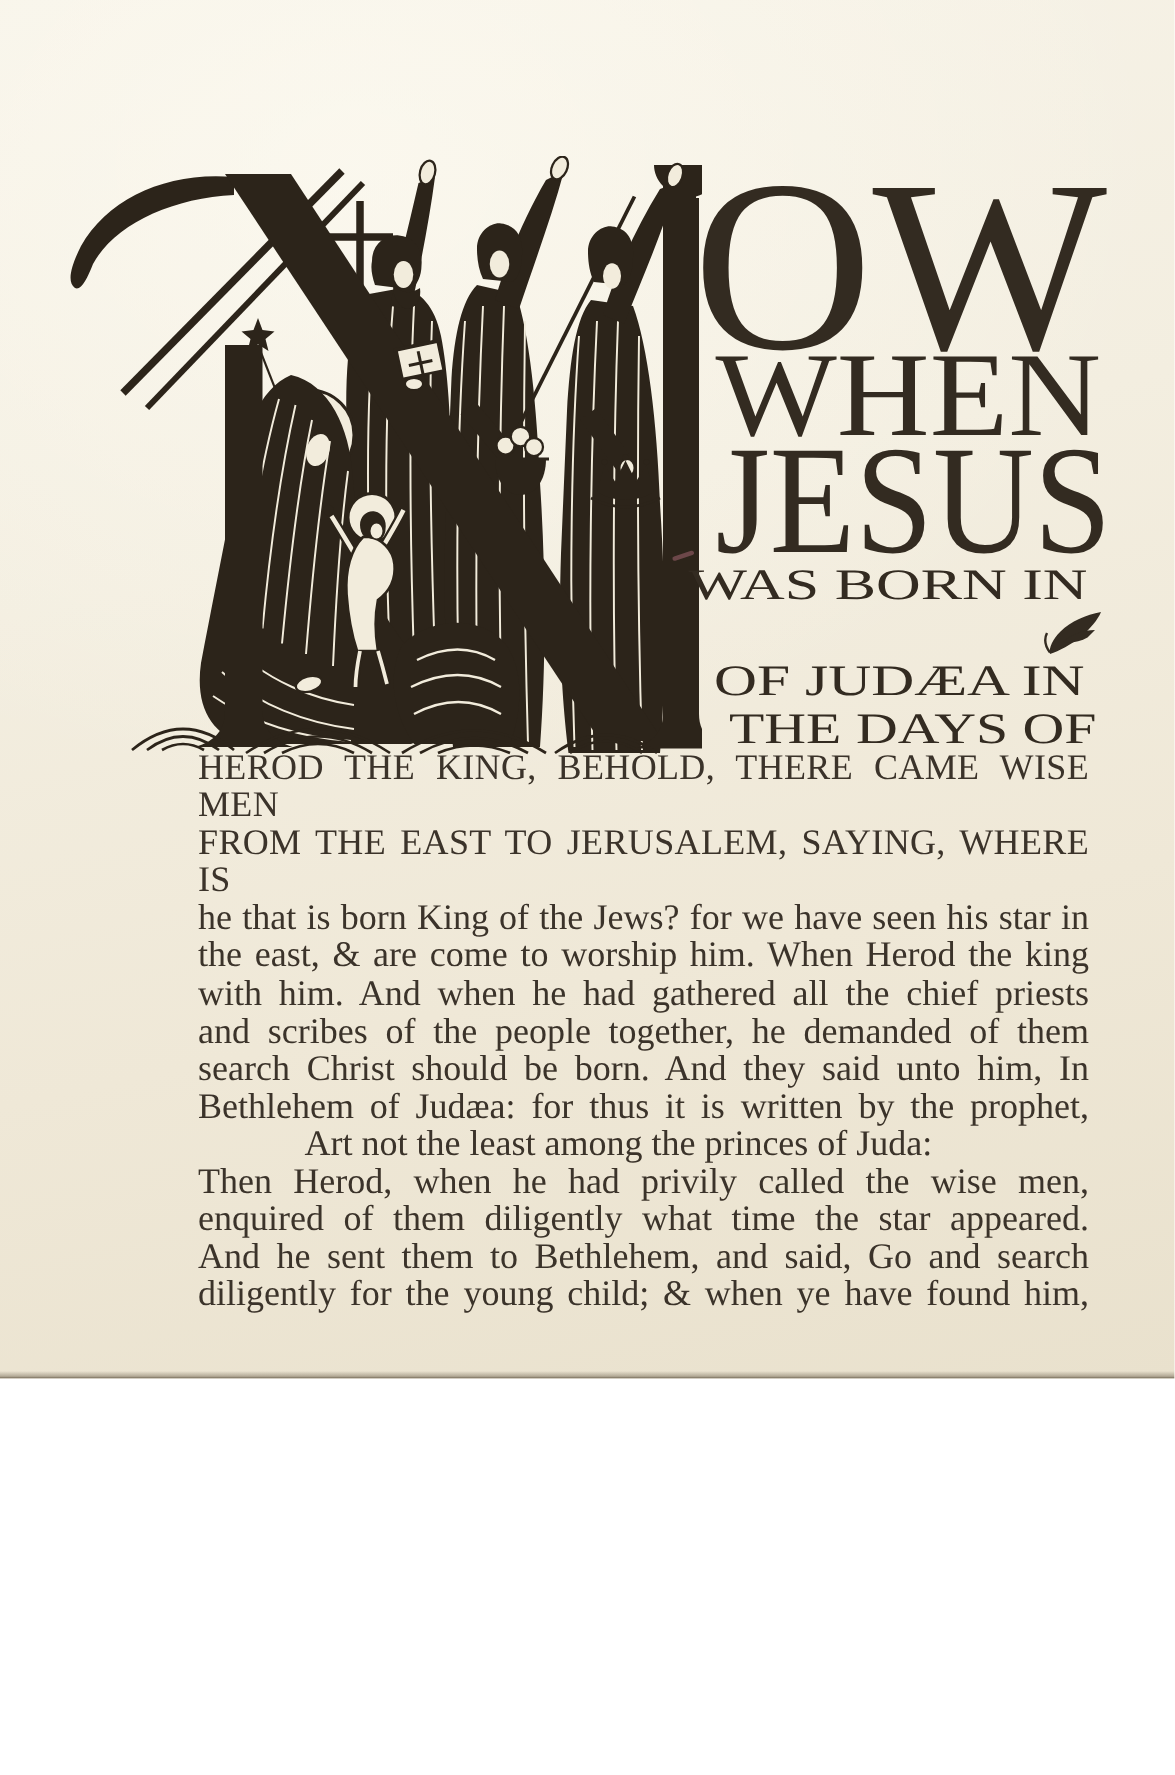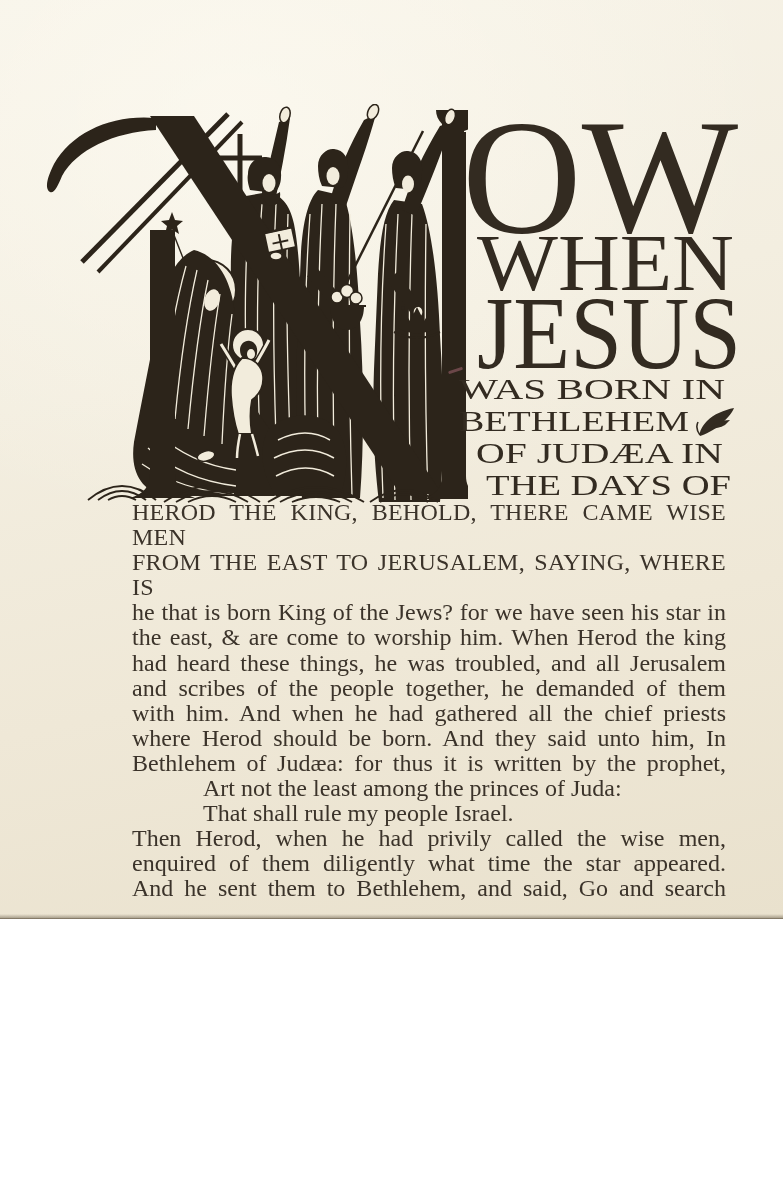--- a/index.html
+++ b/index.html
@@ -218,25 +218,20 @@
   <div class="dline" style="left:473px;top:298px;">
     <svg width="272" height="100">
         <text x="4" y="70" font-size="103" textLength="264" lengthAdjust="spacingAndGlyphs">JESUS</text>
       </svg>
   </div>
   <div class="dline" style="left:455px;top:374px;">
     <svg width="276" height="34">
         <text x="4" y="25" font-size="29" textLength="266" lengthAdjust="spacingAndGlyphs">WAS BORN IN</text>
       </svg>
   </div>
-  <div class="dline" style="left:455px;top:406px;">
-    <svg width="240" height="34">
-        <text x="4" y="25" font-size="29" textLength="230" lengthAdjust="spacingAndGlyphs">BETHLEHEM</text>
-      </svg>
-  </div>
   <div class="fleuron">
     <svg width="40" height="30" viewBox="0 0 40 30">
       <path d="M40,2 C30,4 20,8 13,15 C8,20 5,26 6,30 C12,28 20,24 27,18 C33,13 38,7 40,2 Z" fill="#332b21"></path>
       <path d="M36,14 C28,14 20,17 15,22 C19,23 26,22 31,19 Z" fill="#332b21"></path>
       <path d="M6,29 C3,25 2,20 4,16" stroke="#332b21" stroke-width="1.6" fill="none"></path>
     </svg>
   </div>
   <div class="dline" style="left:472px;top:438px;">
     <svg width="256" height="34">
         <text x="4" y="25" font-size="29" textLength="247" lengthAdjust="spacingAndGlyphs">OF JUDÆA IN</text>
@@ -248,27 +243,26 @@
       </svg>
   </div>
 
   <div class="pink-mark"></div>
 
   <div class="body-text">
     <div class="line caps">HEROD THE KING, BEHOLD, THERE CAME WISE MEN</div>
     <div class="line caps">FROM THE EAST TO JERUSALEM, SAYING, WHERE IS</div>
     <div class="line flush">he that is born King of the Jews? for we have seen his star in</div>
     <div class="line flush">the east, &amp; are come to worship him. When Herod the king</div>
-    <div class="line flush">had heard these things, he was troubled, and all Jerusalem</div>
+    <div class="line flush">with him. And when he had gathered all the chief priests</div>
     <div class="line flush">and scribes of the people together, he demanded of them</div>
-    <div class="line flush">with him. And when he had gathered all the chief priests</div>
-    <div class="line flush">where Herod should be born. And they said unto him, In</div>
+    <div class="line flush">search Christ should be born. And they said unto him, In</div>
     <div class="line flush">Bethlehem of Judæa: for thus it is written by the prophet,</div>
     <div class="line verse">Art not the least among the princes of Juda:</div>
-    <div class="line verse">That shall rule my people Israel.</div>
     <div class="line flush">Then Herod, when he had privily called the wise men,</div>
     <div class="line flush">enquired of them diligently what time the star appeared.</div>
     <div class="line flush">And he sent them to Bethlehem, and said, Go and search</div>
+    <div class="line flush">diligently for the young child; &amp; when ye have found him,</div>
   </div>
 
   <div class="folio">8</div>
 
 </div>
 
 </body></html>

